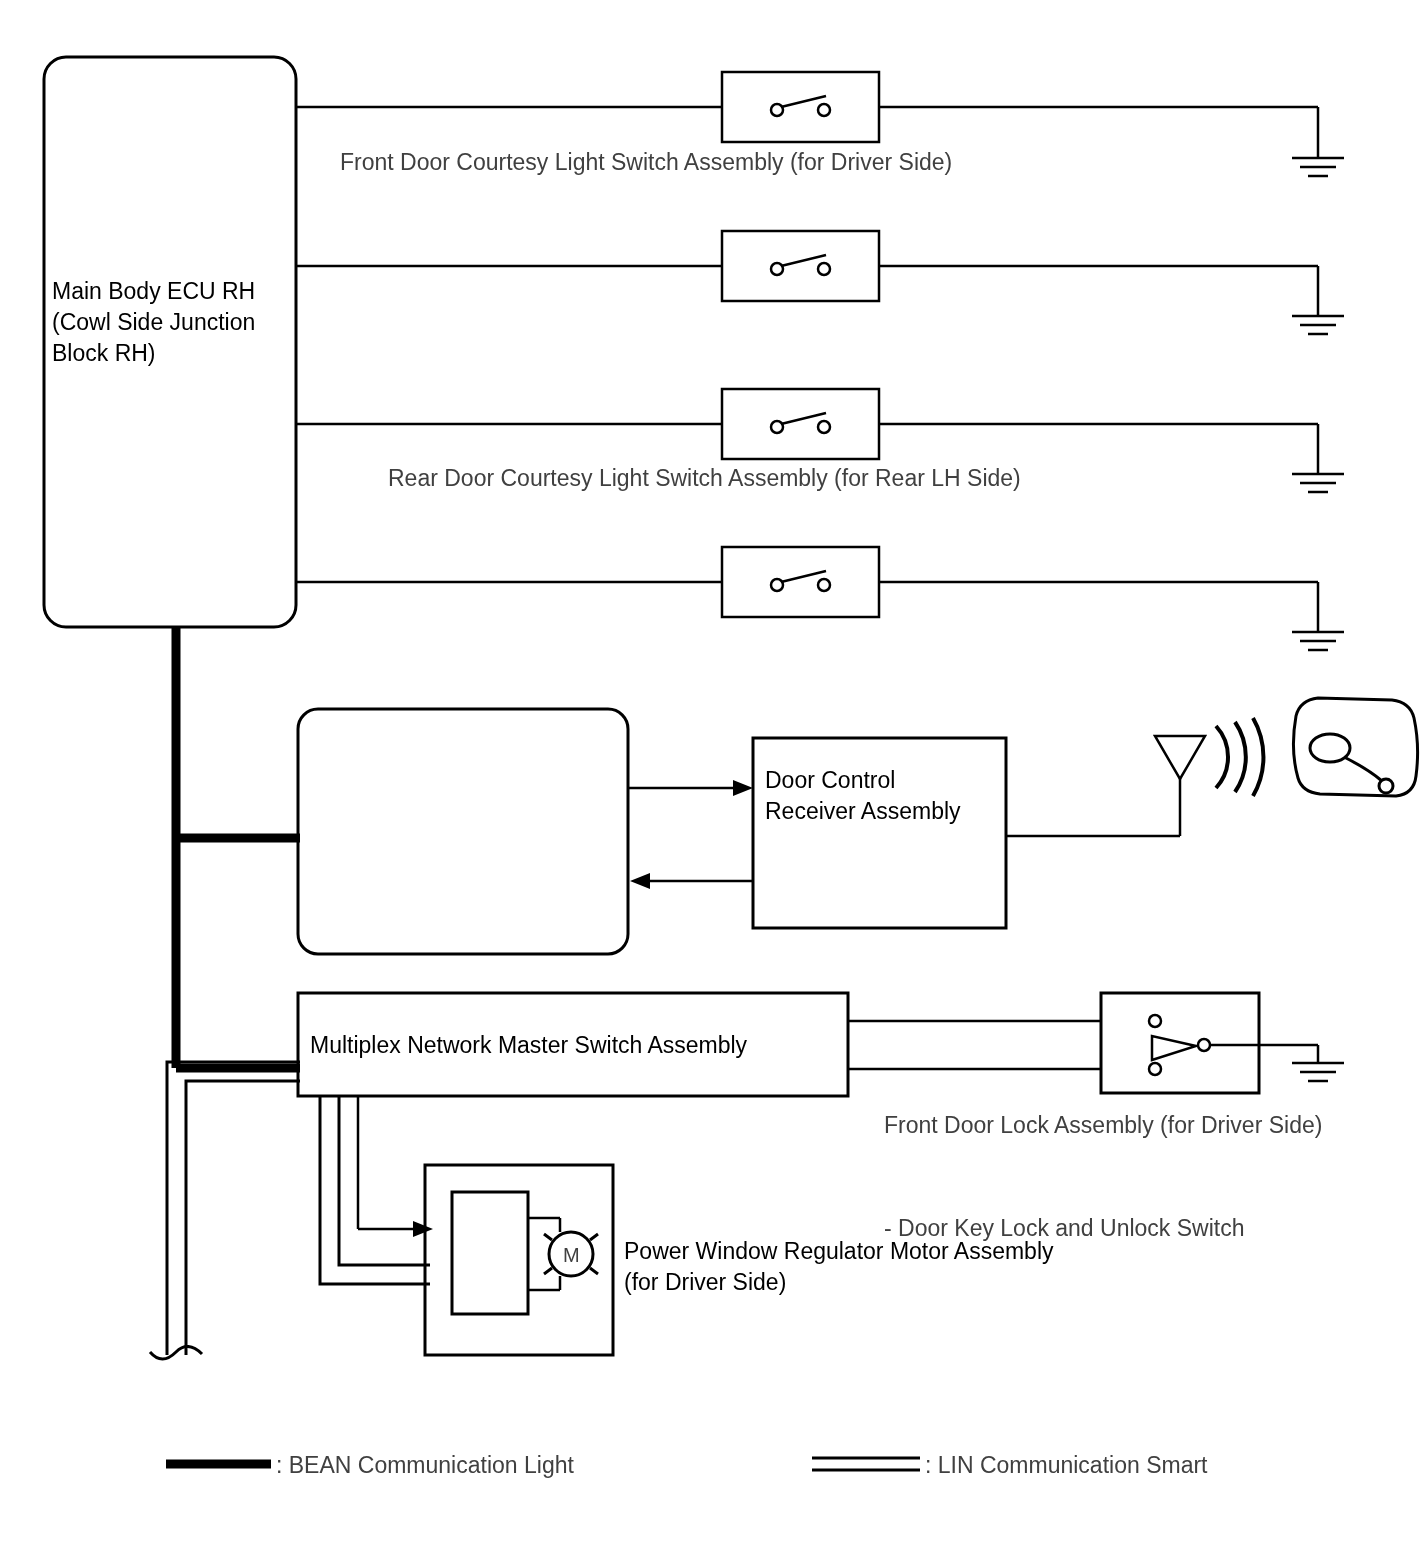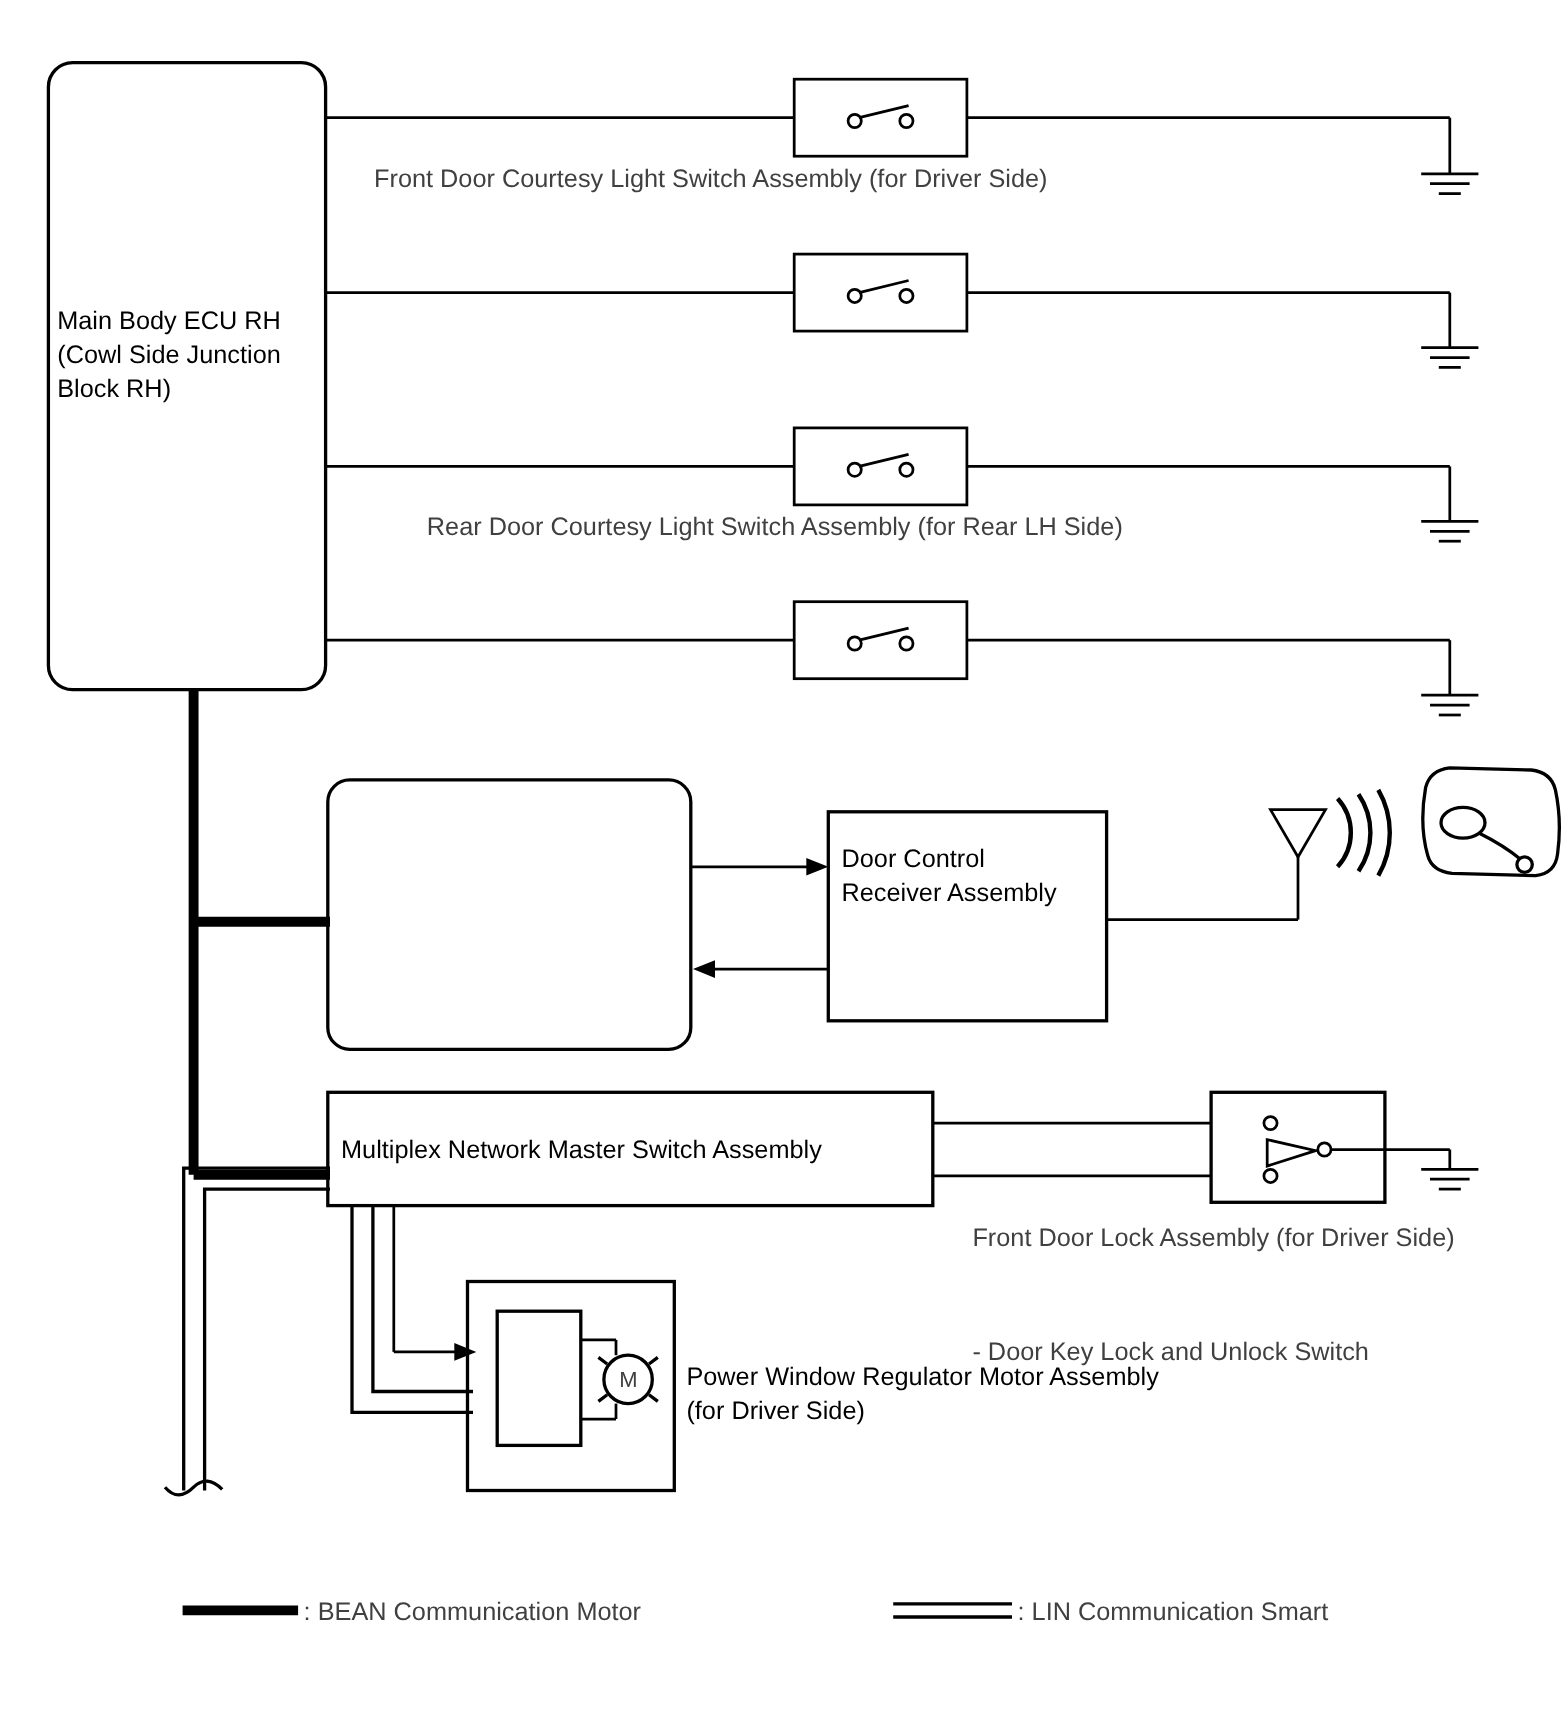--- a/index.html
+++ b/index.html
@@ -183,16 +183,16 @@
   <div class="box-text" style="left:310px; top:1030px; width:540px;">Multiplex Network Master Switch Assembly</div>
 
   <div class="lbl" style="left:884px; top:1110px;">Front Door Lock Assembly (for Driver Side)</div>
   <div class="lbl" style="left:884px; top:1169px;margin-top:44px;">- Door Key Lock and Unlock Switch</div>
 
   <div class="box-text" style="left:624px; top:1236px; width:530px;">Power Window Regulator Motor Assembly
 (for Driver Side)</div>
 
   <div class="lbl" style="left:563px; top:1240px; font-size:20px;">M</div>
 
-  <div class="lbl" style="left:276px; top:1450px;">: BEAN Communication Motor</div>
+  <div class="lbl" style="left:276px; top:1450px;">: BEAN Communication Light</div>
   <div class="lbl" style="left:925px; top:1450px;">: LIN Communication Smart</div>
 
 </div>
 
 </body></html>

